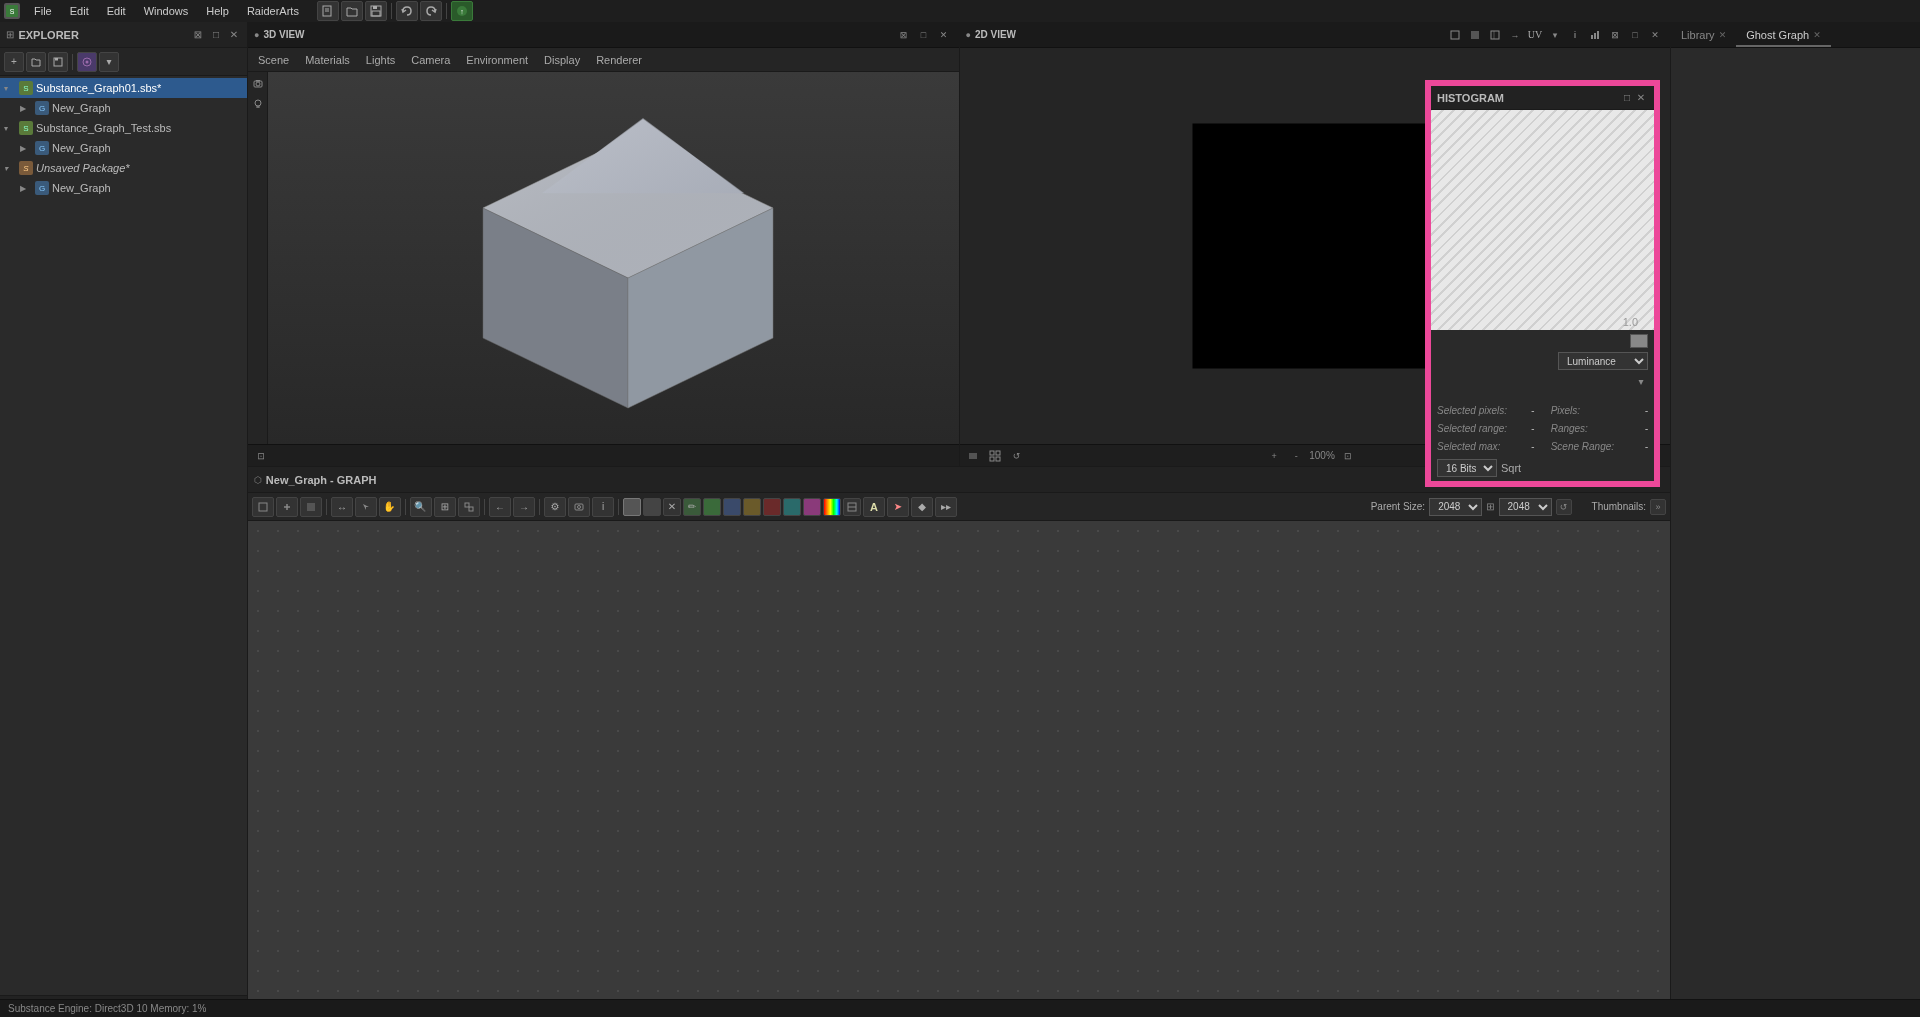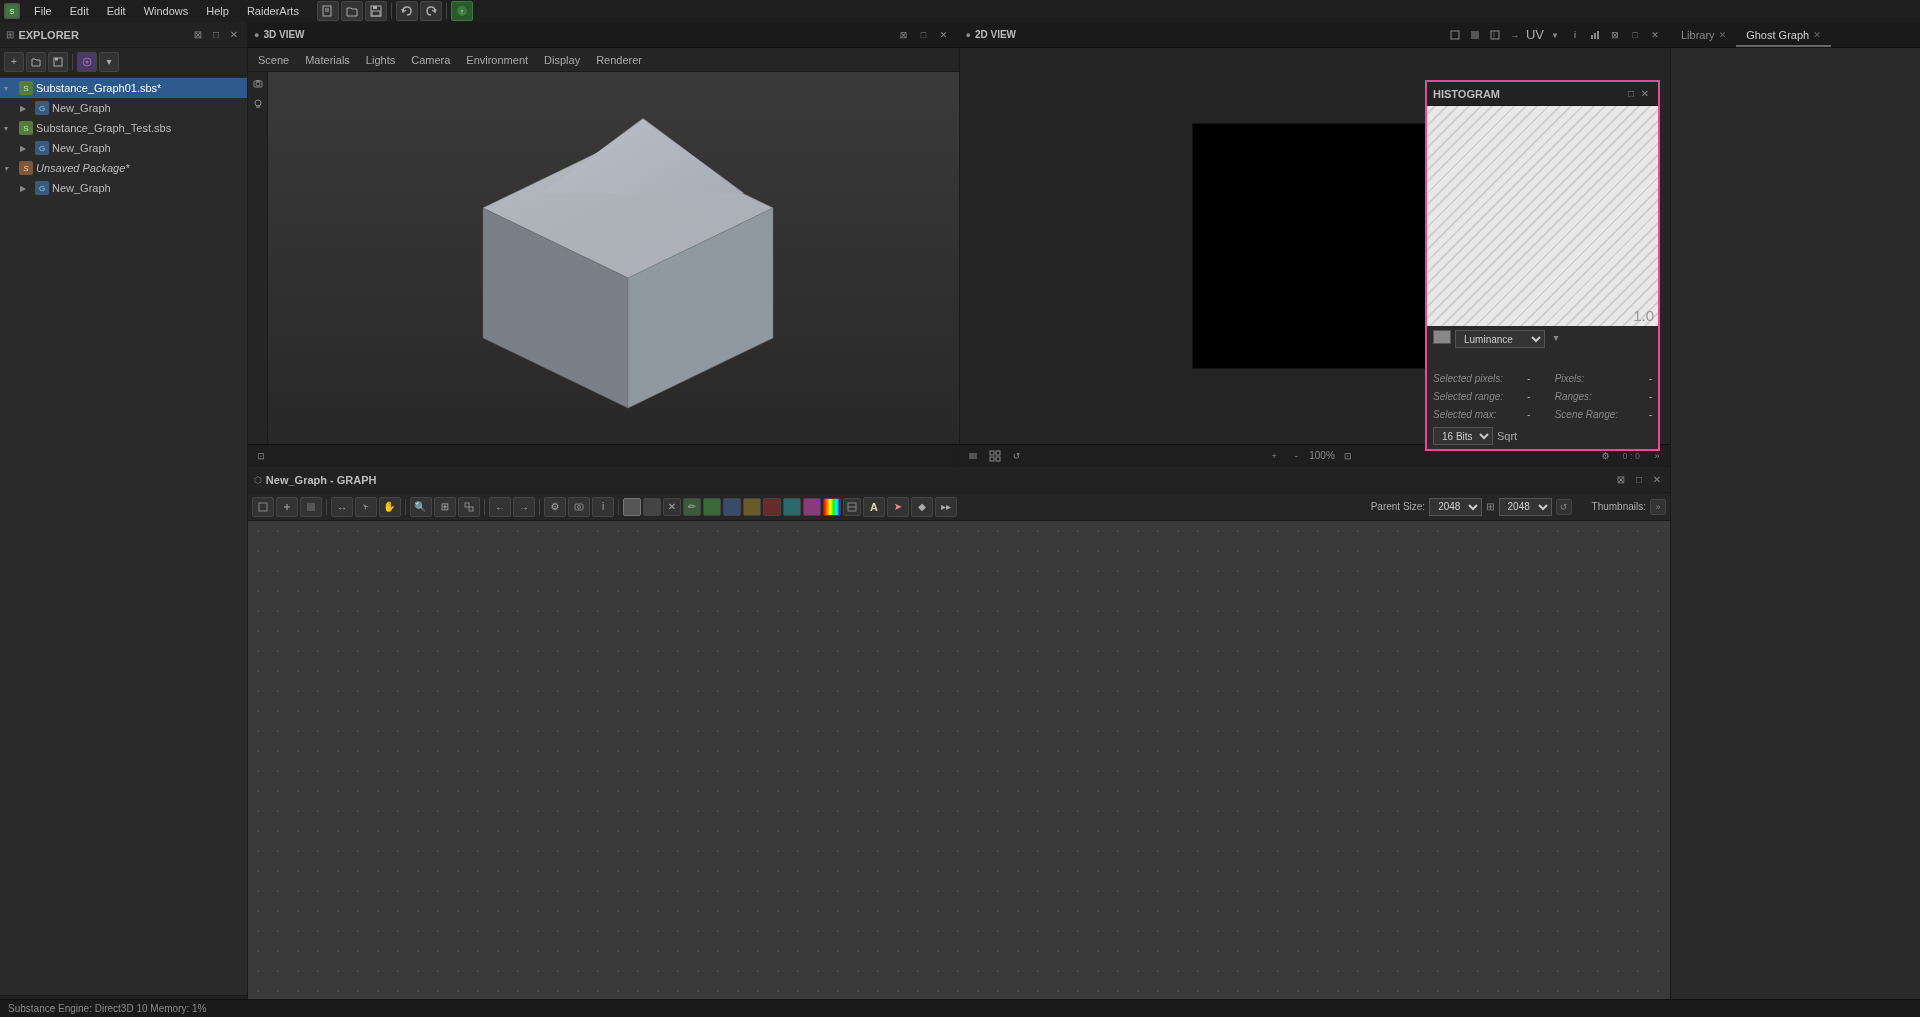--- a/index.html
+++ b/index.html
@@ -339,21 +339,21 @@
       background-size: 20px 20px;
     }
 
     
     #histogram {
       position: absolute;
       top: 80px;
       right: 260px;
       width: 235px;
       background: #2a2a2a;
-      border: 2px solid #ec4899;
+      border: 6px solid #ec4899;
       z-index: 50;
     }
     .histogram-header {
       background: #222;
       height: 24px;
       display: flex;
       align-items: center;
       padding: 0 6px;
       border-bottom: 1px solid #1a1a1a;
     }
@@ -723,21 +723,21 @@
                   <rect x="1" y="1" width="8" height="8" fill="#555"></rect>
                 </svg>
             </div>
             <div class="view-btn">
               <svg width="10" height="10" viewBox="0 0 10 10">
                   <rect x="1" y="1" width="8" height="8" fill="none" stroke="#888" stroke-width="1"></rect>
                   <line x1="4" y1="1" x2="4" y2="9" stroke="#888" stroke-width="0.5"></line>
                 </svg>
             </div>
             <div class="view-btn">→</div>
-            <div class="view-btn" style="color:#aaa;font-size:13px;">UV</div>
+            <div class="view-btn" style="color:#aaa;font-size:10px;font-family:Liberation Serif, serif;">UV</div>
             <div class="view-btn">▾</div>
             <div class="view-btn" style="color:#aaa;">i</div>
             <div class="view-btn">
               <svg width="10" height="10" viewBox="0 0 10 10">
                   <rect x="1" y="5" width="2" height="4" fill="#888"></rect>
                   <rect x="4" y="3" width="2" height="6" fill="#888"></rect>
                   <rect x="7" y="1" width="2" height="8" fill="#888"></rect>
                 </svg>
             </div>
             <div class="view-btn">⊠</div>
@@ -909,24 +909,24 @@
 </div>
 
 <div id="histogram">
   <div class="histogram-header">
     <span class="histogram-title">HISTOGRAM</span>
     <div class="panel-btn">□</div>
     <div class="panel-btn">✕</div>
   </div>
   <div class="histogram-canvas">
     <div class="histogram-stripe"></div>
-    <div style="position:absolute;bottom:2px;right:4px;font-size:15px;color:#999;">1.0</div>
+    <div style="position:absolute;bottom:2px;right:16px;font-size:11px;color:#999;">1.0</div>
   </div>
   <div class="histogram-controls">
-    <div style="display:flex;align-items:flex-start;gap:4px;margin-bottom:21px;">
+    <div style="display:flex;align-items:flex-end;gap:4px;margin-bottom:13px;flex-direction:column;">
       <div style="width:18px;height:14px;background:#888;border:1px solid #555;"></div>
       <select class="histogram-select">
         <option>Luminance</option>
       </select>
       <div class="panel-btn">▾</div>
     </div>
     <div class="histogram-row">
       <span class="histogram-label">Selected pixels:</span>
       <span class="histogram-value">-</span>
       <span class="histogram-label" style="margin-left:auto;">Pixels:</span>

